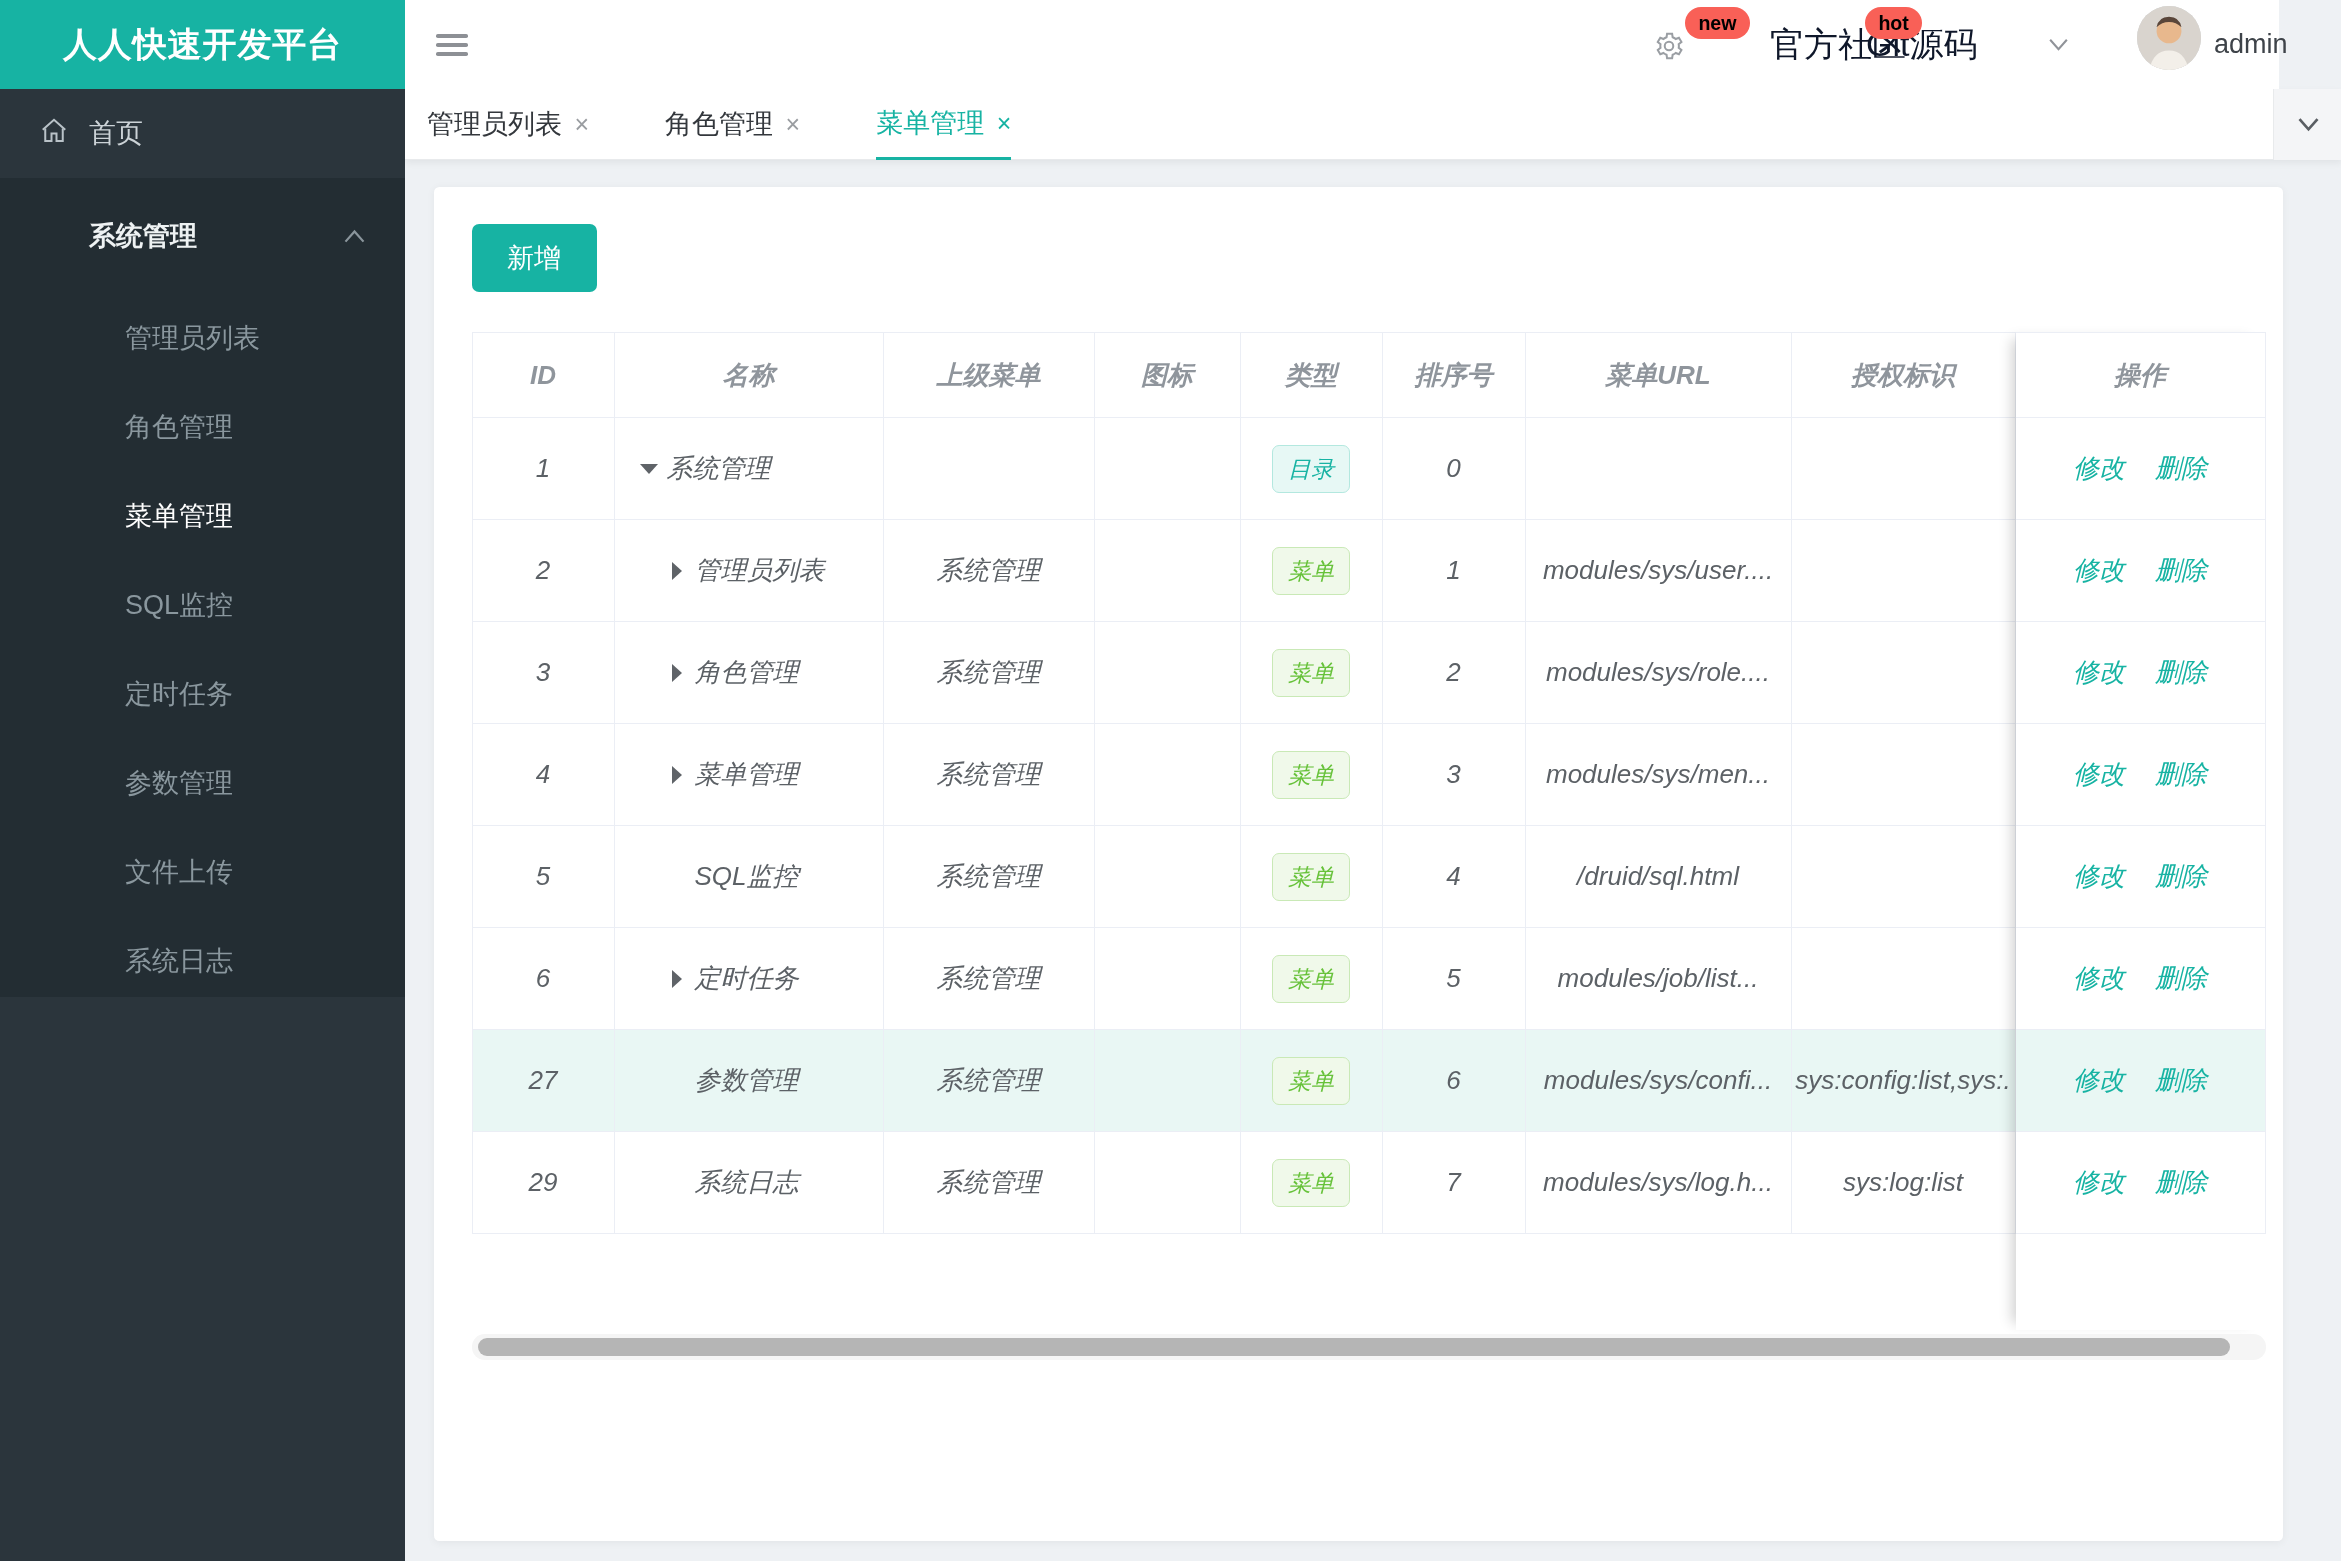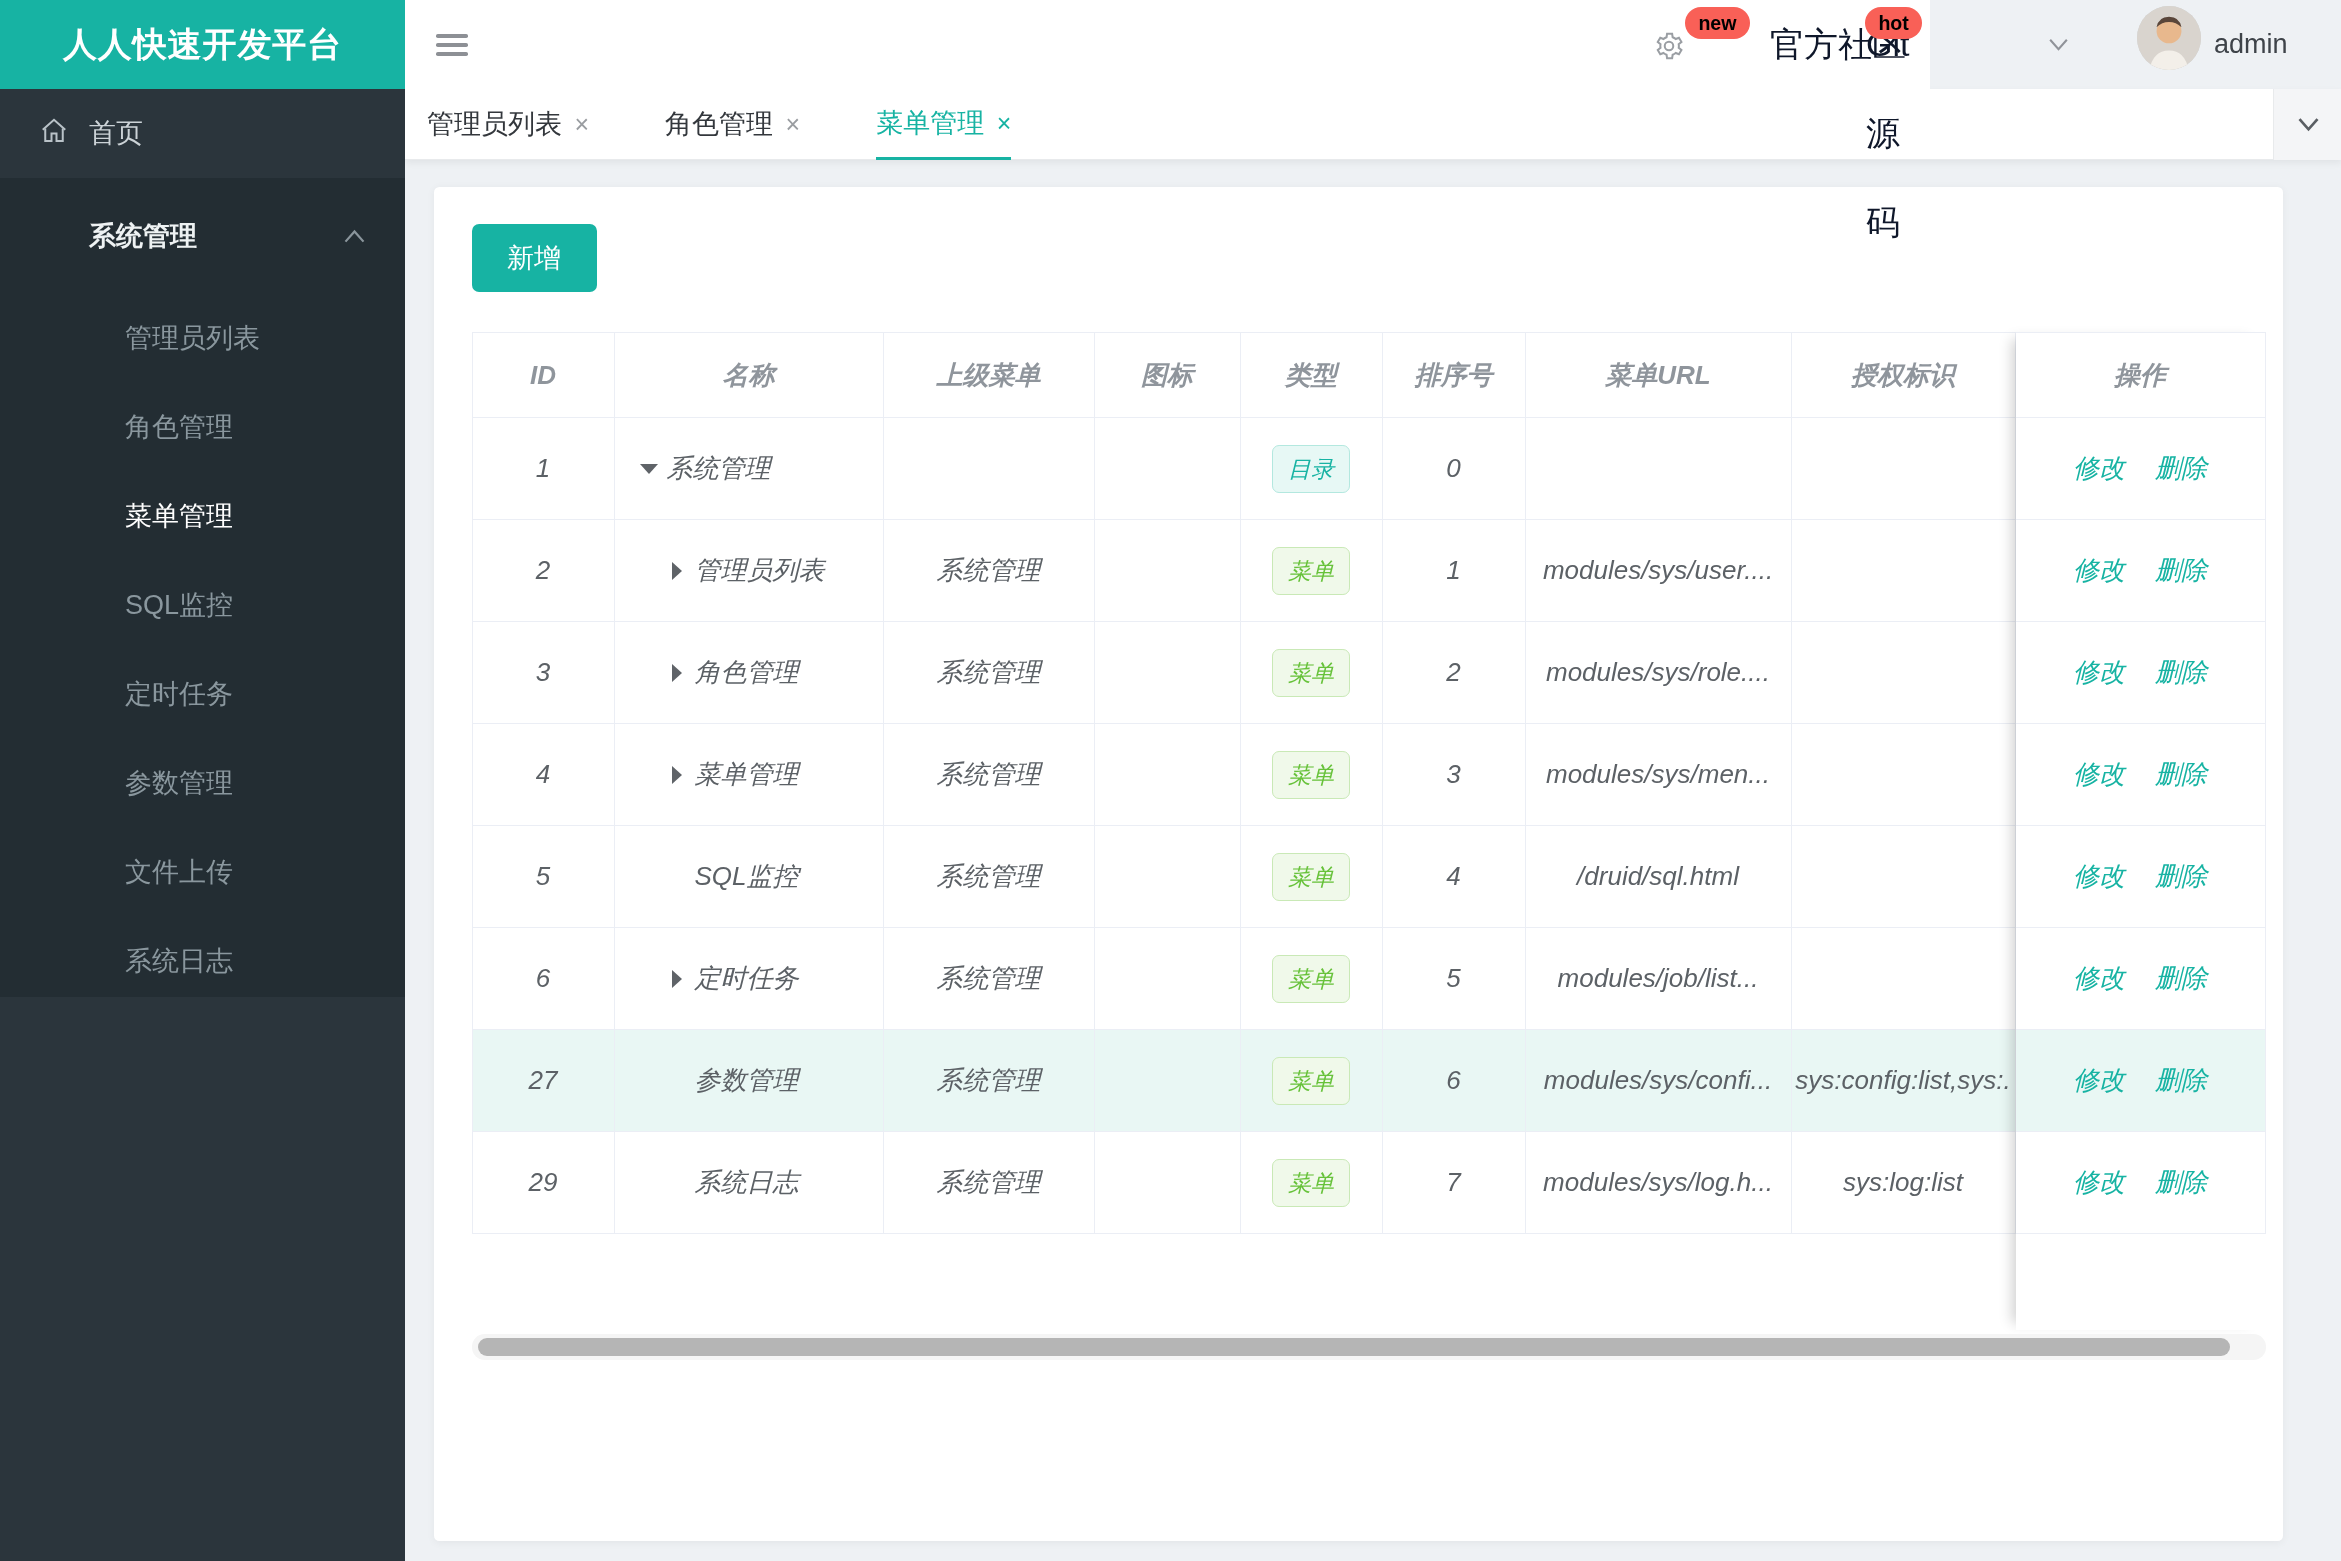--- a/index.html
+++ b/index.html
@@ -12,21 +12,21 @@
     --cell-text:#5c6166;
     --head-text:#8f959c;
     --green:#67c23a;
     --page-bg:#eef1f4;
   }
   *{margin:0;padding:0;box-sizing:border-box;}
   html,body{width:2342px;height:1562px;overflow:hidden;}
   body{font-family:"Liberation Sans","DejaVu Sans",sans-serif;background:var(--page-bg);position:relative;}
 
   
-  .topbar{position:absolute;left:0;top:0;width:1930px;height:89px;background:#fff;z-index:30;}
+  .topbar{position:absolute;left:0;top:0;width:2279px;height:89px;background:#fff;z-index:30;}
   .logo{position:absolute;left:0;top:0;width:405px;height:89px;background:var(--accent);
         color:#fff;font-size:34px;font-weight:bold;text-align:center;line-height:89px;letter-spacing:0.9px;}
   .hamburger{position:absolute;left:436px;top:29px;width:36px;height:32px;background:none;border:none;cursor:pointer;}
   .hamburger .bar{display:block;width:32px;height:3.6px;background:#8d9095;border-radius:1.8px;margin:5.3px 0;}
   .hdr-icon{position:absolute;}
   .pill{position:absolute;height:32px;line-height:32px;padding:0 13.4px;border-radius:16px;background:var(--red);
         color:#000000;font-size:19.6px;font-weight:bold;z-index:5;}
   .pill-new{left:1685px;top:7.1px;}
   .pill-hot{left:1865px;top:7.1px;}
   .hdr-link{position:absolute;top:0;height:89px;line-height:89px;font-size:34px;color:#0f172a;cursor:pointer;}

